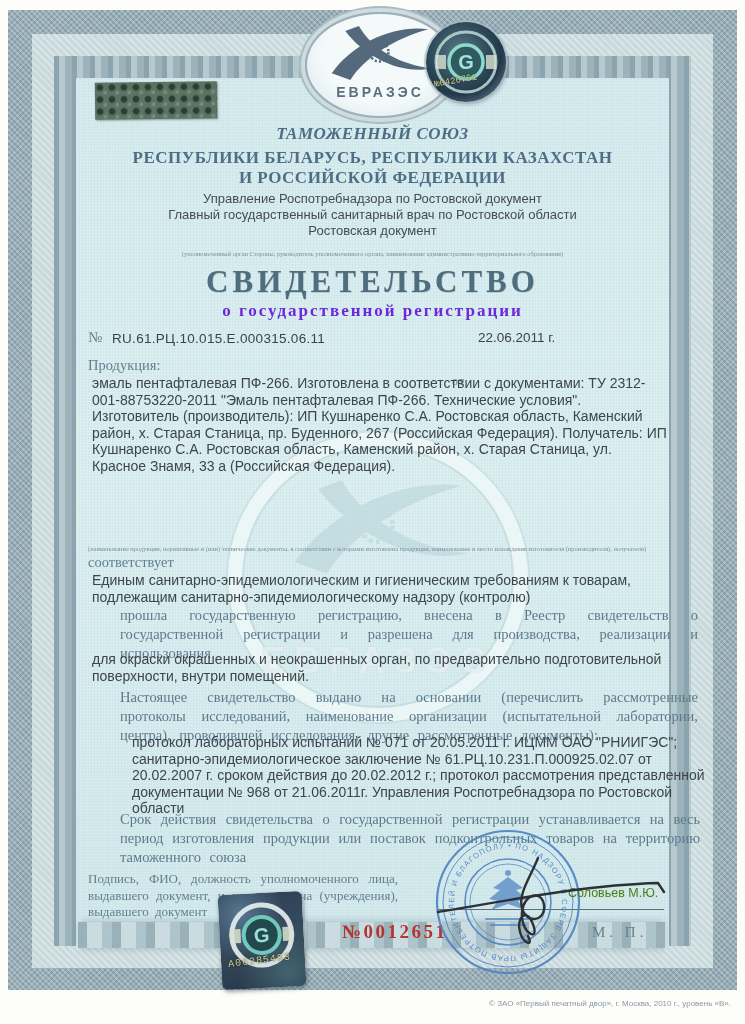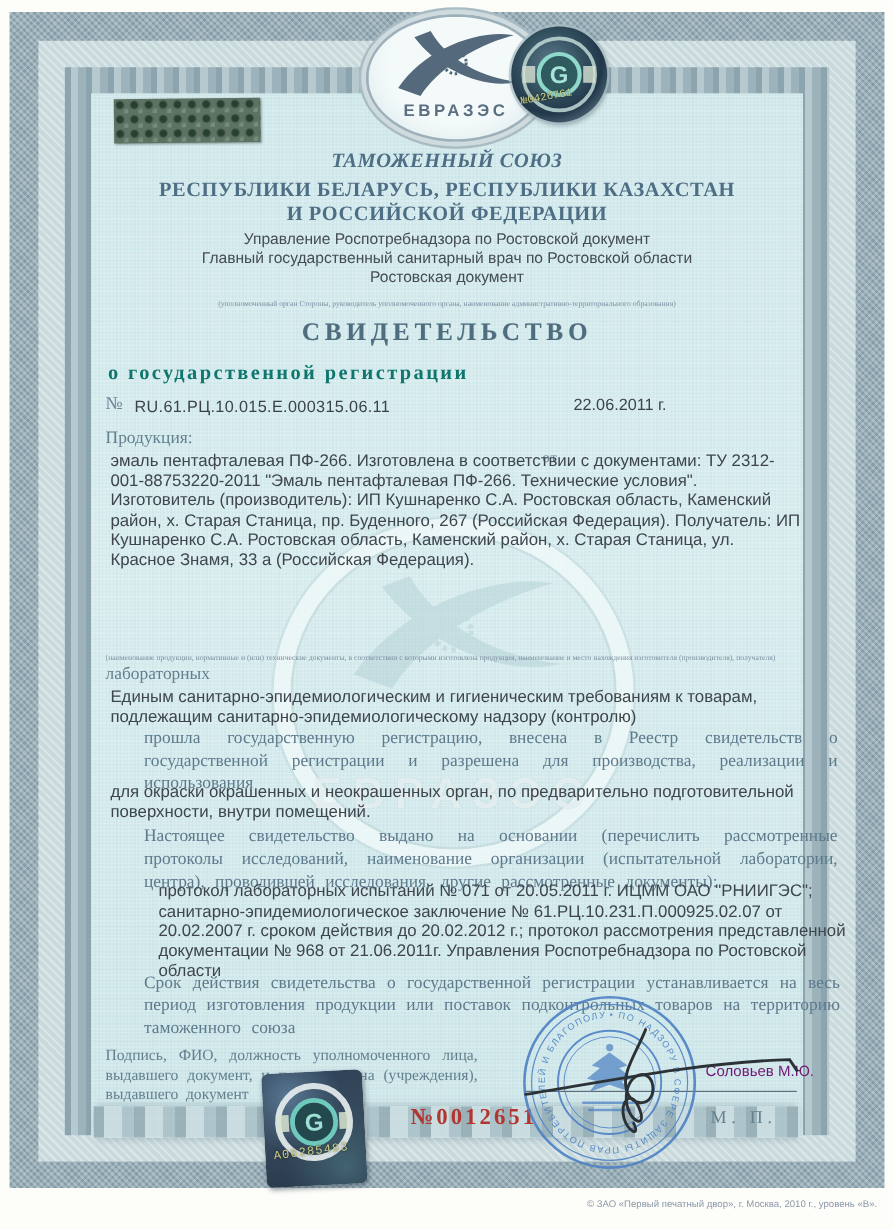--- a/index.html
+++ b/index.html
@@ -71,24 +71,24 @@
   .holo-top .holo-serial { left:8px; top:54px; font-size:9px; transform:rotate(-10deg); }
   .holo-bottom .holo-serial { left:7px; top:62px; font-size:10px; transform:rotate(-4deg); letter-spacing:1px; }
 
   
   .hdr { left:90px; right:90px; text-align:center; z-index:2; }
   .hdr-union { font-weight:bold; font-size:17px; color:#4e6e85; letter-spacing:.5px; }
   .hdr-auth { font-family:"Liberation Sans", sans-serif; font-size:13px; color:#454c53; }
   .micro { font-size:6.4px; color:#7b90a1; text-align:center; white-space:nowrap; overflow:hidden; z-index:2; }
 
   .title-main { left:90px; right:90px; top:264px; text-align:center; font-weight:bold;
-    font-size:21px; letter-spacing:4px; color:#4e6d7e; z-index:2;
+    font-size:31px; letter-spacing:4px; color:#4e6d7e; z-index:2;
     text-shadow:.5px .5px 0 rgba(120,150,160,.35); }
-  .title-sub { left:90px; right:90px; top:301px; font-weight:bold;
-    font-size:17px; letter-spacing:2px; color:#0f766e; z-index:2; }
+  .title-sub { left:90px; right:90px; top:301px; text-align:center; font-weight:bold;
+    font-size:17px; letter-spacing:2px; color:#6d28d9; z-index:2; }
 
   
   .no-label { left:88px; top:329px; font-size:15px; color:#6b8396; z-index:2; }
   .no-value { left:112px; top:331px; font-family:"Liberation Sans", sans-serif;
     font-size:13.5px; color:#3c434b; letter-spacing:.3px; z-index:2; }
   .from-label { left:452px; top:330px; font-size:12px; color:#6b8396; letter-spacing:1px; z-index:2;margin-top:44px; }
   .date-value { left:478px; top:330px; font-family:"Liberation Sans", sans-serif;
     font-size:13.5px; color:#3c434b; z-index:2; }
 
   
@@ -106,21 +106,21 @@
   .wm svg { position:absolute; left:55px; top:30px; opacity:.45; }
   .wm .wm-label { position:absolute; left:0; right:0; top:208px; text-align:center;
     font-family:"Liberation Sans", sans-serif; font-weight:bold; font-size:36px;
     letter-spacing:9px; color:rgba(255,255,255,.62);
     text-shadow:0 0 1px rgba(170,200,205,.8); }
 
   
   .sig-caption { left:88px; top:871px; width:310px; font-size:13px; line-height:16.5px;
     color:#63808f; text-align:justify; word-spacing:3px; z-index:2; }
   .sig-name { left:568px; top:886px; font-family:"Liberation Sans", sans-serif;
-    font-size:12.5px; color:#701a75; z-index:4;margin-left:20px; }
+    font-size:12.5px; color:#4d7c0f; z-index:4; }
   .sig-line { left:438px; top:909px; width:226px; border-bottom:1px solid #5d6e7b; z-index:2; }
   .seal-mark { left:592px; top:924px; font-size:15px; letter-spacing:4px; color:#63808f; z-index:2;text-align:right; }
   .stamp { left:428px; top:815px; z-index:3; opacity:.9; }
   .signature-svg { left:420px; top:852px; z-index:4; }
   .serial-red { left:342px; top:921px; font-size:19px; font-weight:bold; letter-spacing:2.5px;
     color:#b23530; z-index:2; }
 
   .copyright { right:14px; top:999px; font-family:"Liberation Sans", sans-serif;
     font-size:8px; color:#8b99a7; z-index:2; }
 </style>
@@ -180,21 +180,21 @@
 <div class="abs wm">
   <div class="wm-ring"></div>
   <svg width="190" height="130" viewBox="0 0 130 76">
     <path d="M8,62 C34,24 86,4 122,10 C84,20 46,44 30,70 Z" fill="#aecdd2"></path>
     <path d="M24,12 C48,44 92,64 126,56 C90,52 56,34 40,6 Z" fill="#aecdd2"></path>
     <circle cx="64" cy="37" r="11" fill="none" stroke="#aecdd2" stroke-width="3" stroke-dasharray="2.5 2.5"></circle>
   </svg>
   <div class="wm-label">ЕВРАЗЭС</div>
 </div>
 
-<div class="abs form-label" style="left:88px; top:554px;">лабораторных</div>
+<div class="abs form-label" style="left:88px; top:554px;">соответствует</div>
 <div class="abs sans-text" style="left:92px; top:572px; width:565px;">Единым санитарно-эпидемиологическим и гигиеническим требованиям к товарам, подлежащим санитарно-эпидемиологическому надзору (контролю)</div>
 
 <div class="abs form-par" style="left:88px; top:606px; width:578px;">прошла государственную регистрацию, внесена в Реестр свидетельств о государственной регистрации и разрешена для производства, реализации и использования</div>
 <div class="abs sans-text" style="left:92px; top:651px; width:576px;">для окраски окрашенных и неокрашенных орган, по предварительно подготовительной поверхности, внутри помещений.</div>
 
 <div class="abs form-par" style="left:88px; top:688px; width:578px;">Настоящее свидетельство выдано на основании (перечислить рассмотренные протоколы исследований, наименование организации (испытательной лаборатории, центра), проводившей исследования, другие рассмотренные документы):</div>
 <div class="abs sans-text" style="left:92px; top:734px; width:576px;margin-left:40px;">протокол лабораторных испытаний № 071 от 20.05.2011 г. ИЦММ ОАО "РНИИГЭС"; санитарно-эпидемиологическое заключение № 61.РЦ.10.231.П.000925.02.07 от 20.02.2007 г. сроком действия до 20.02.2012 г.; протокол рассмотрения представленной документации № 968 от 21.06.2011г. Управления Роспотребнадзора по Ростовской области</div>
 
 <div class="abs form-par" style="left:88px; top:810px; width:580px;">Срок действия свидетельства о государственной регистрации устанавливается на весь период изготовления продукции или поставок подконтрольных товаров на территорию таможенного союза</div>
 

